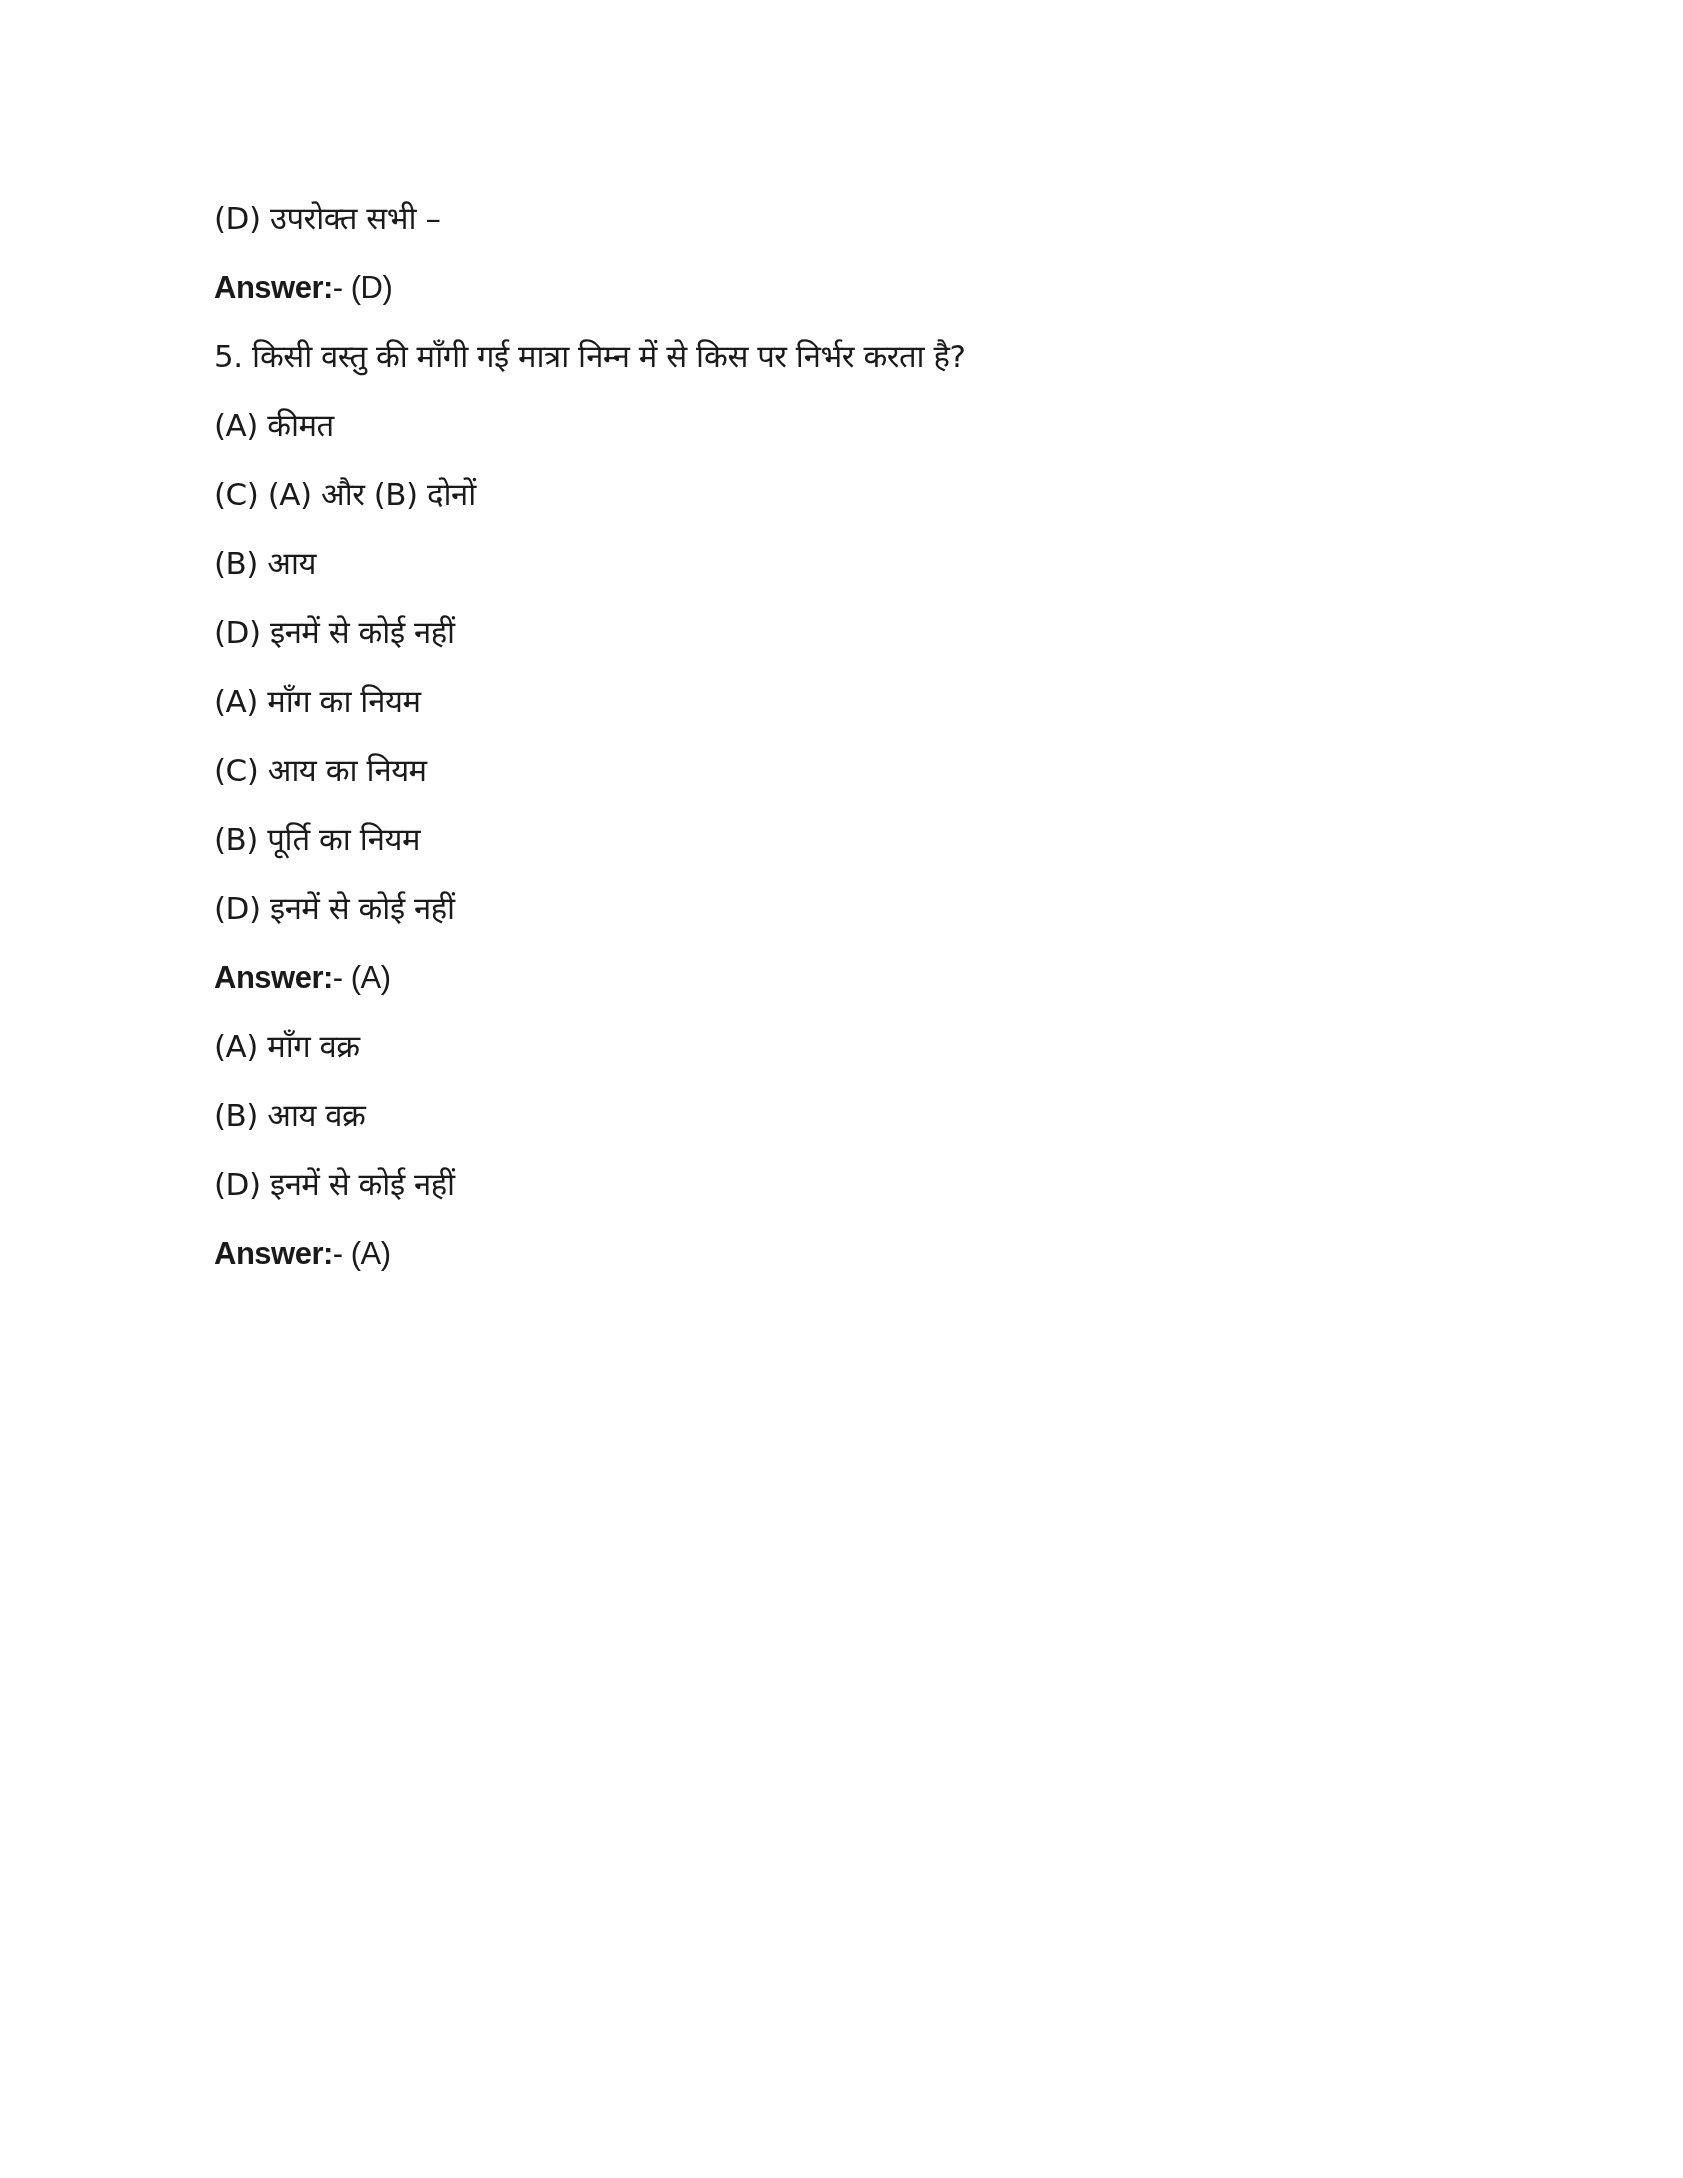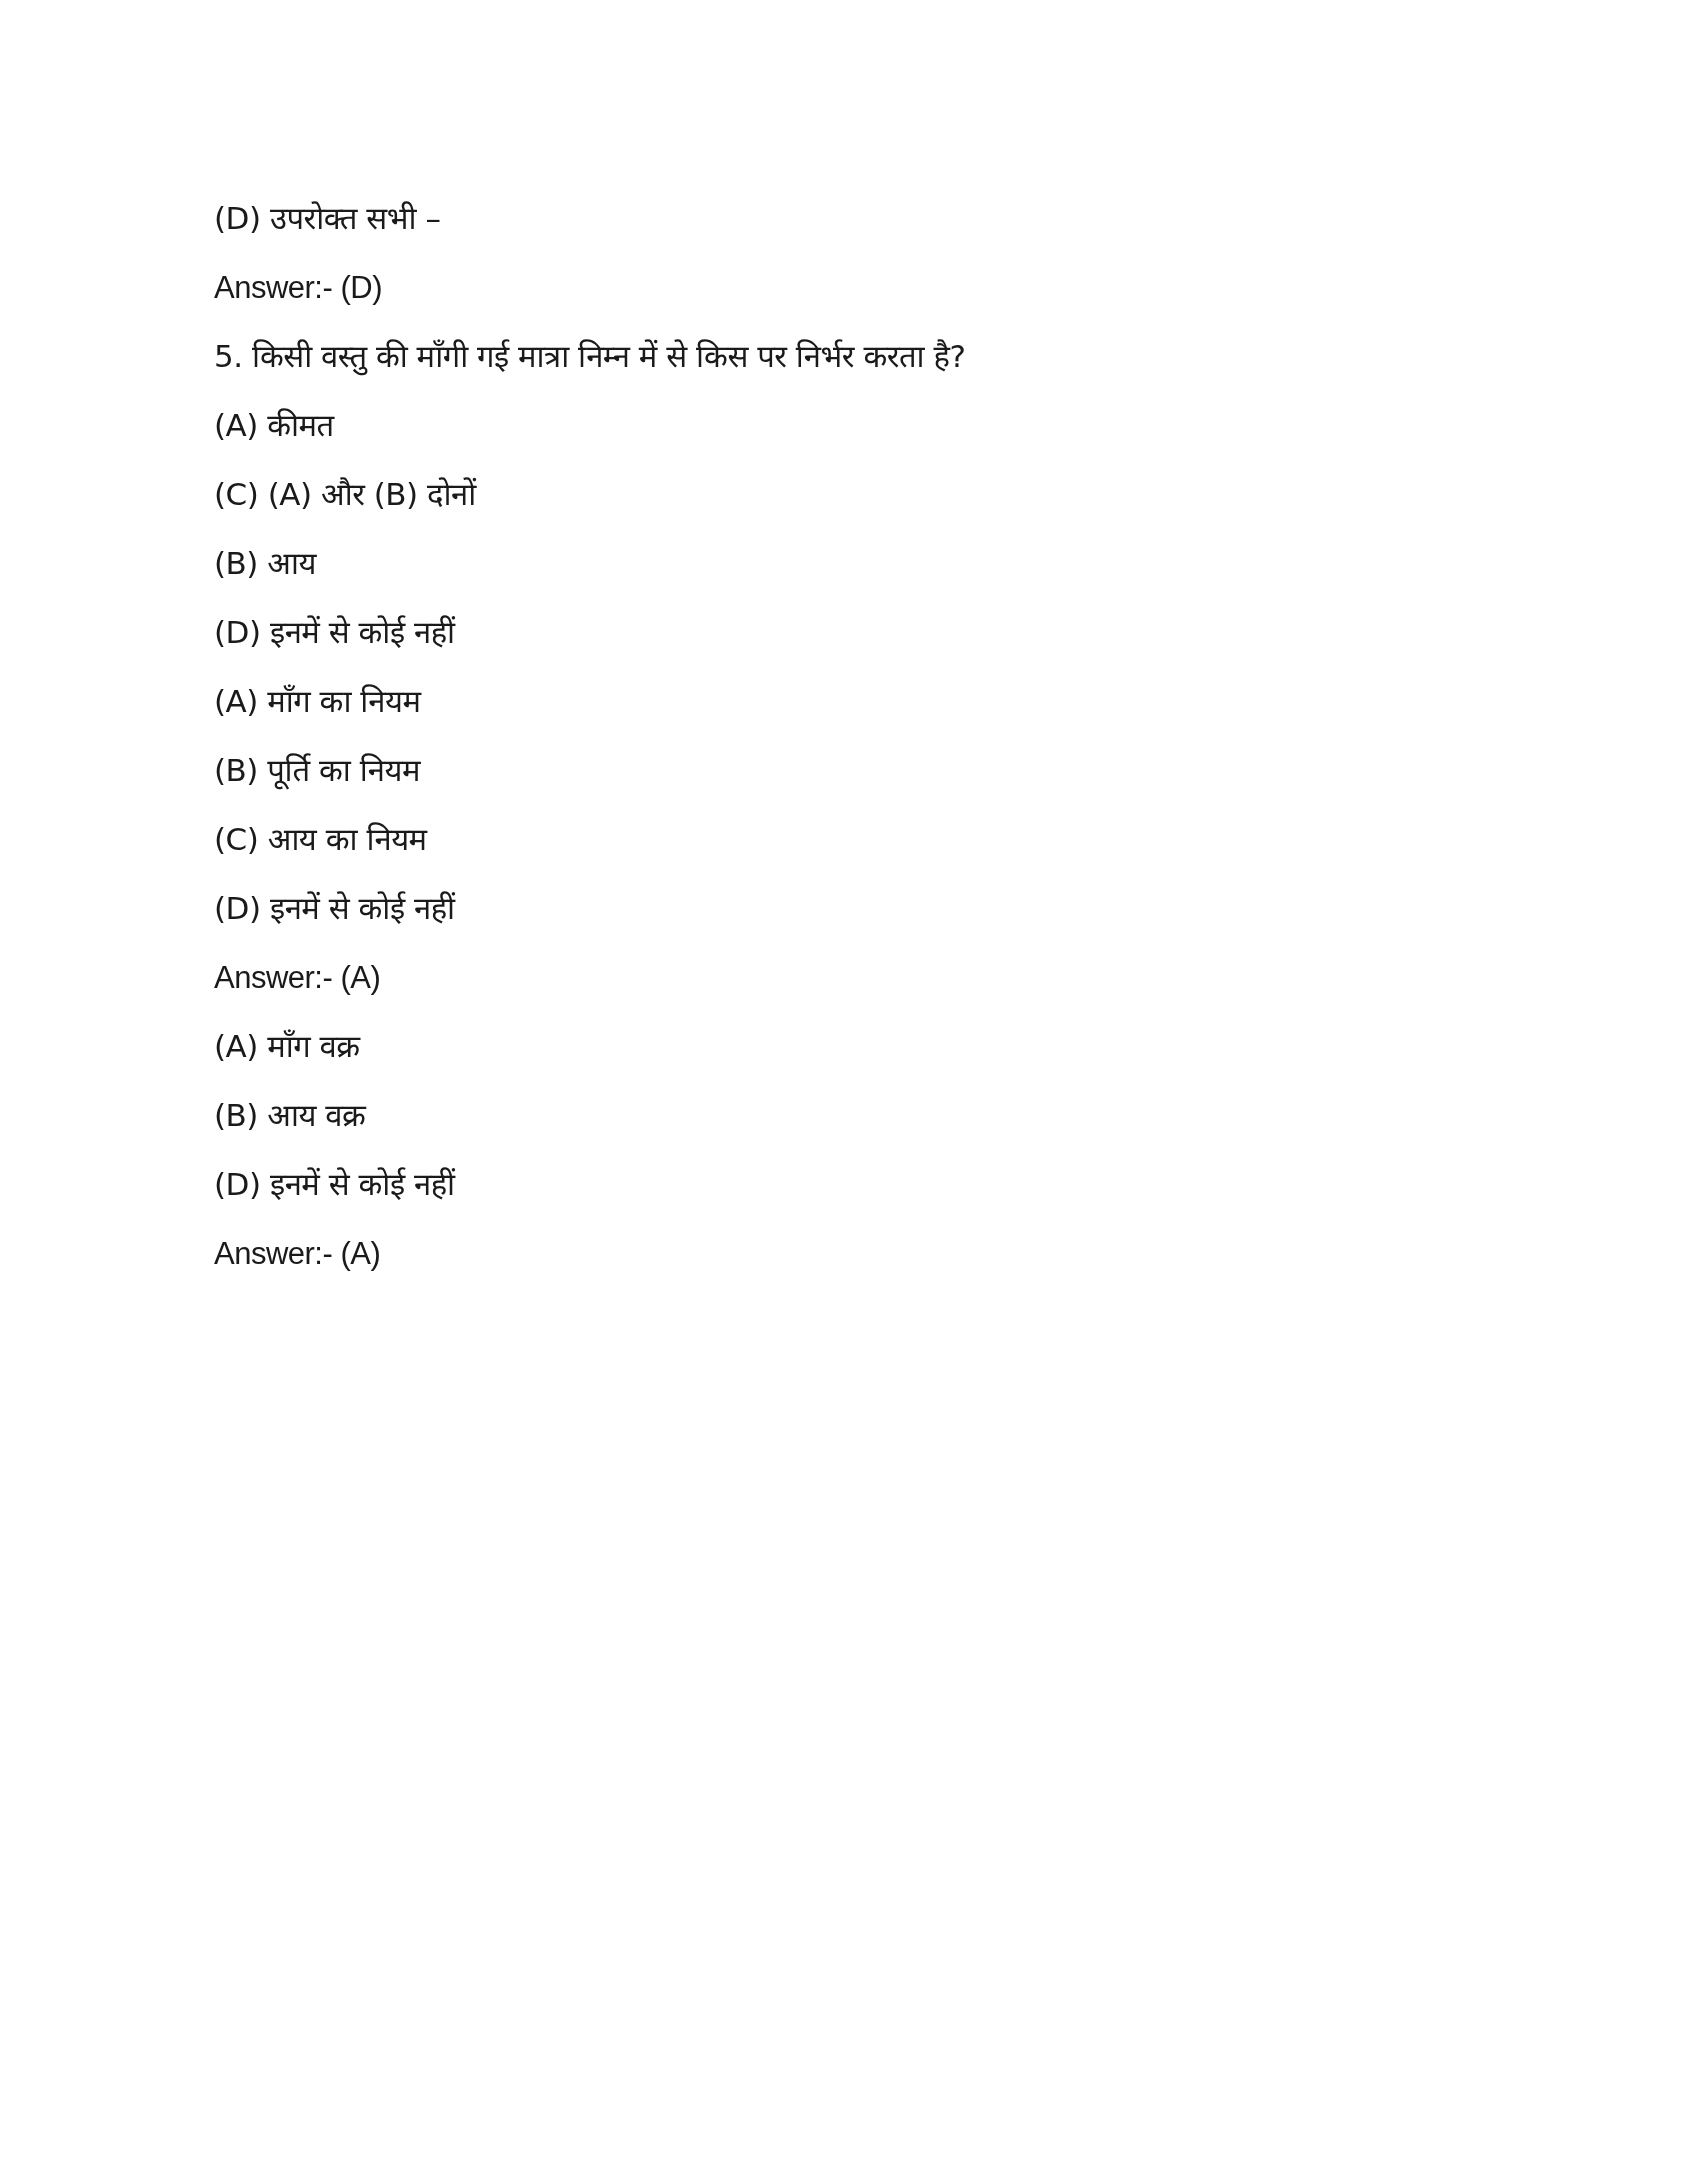--- a/index.html
+++ b/index.html
@@ -1,36 +1,36 @@
 <!DOCTYPE html>
 <html><head>
 <meta charset="utf-8">
 <style>
   html, body { margin: 0; padding: 0; background: #ffffff; }
   body { width: 1683px; height: 2178px; position: relative; overflow: hidden;
          font-family: "DejaVu Sans", "Liberation Sans", sans-serif; color: #1a1a1a; }
   .page { position: absolute; left: 214px; top: 194px; width: 1307px; }
   .line { height: 69px; line-height: 48px; font-size: 31px; white-space: nowrap; letter-spacing: -0.5px; }
-  .ans-label { font-family: "Liberation Sans", sans-serif; font-weight: normal; font-size: 31px; }
+  .ans-label { font-family: "Liberation Sans", sans-serif; font-weight: bold; font-size: 31px; }
   .ans-value { font-family: "Liberation Sans", sans-serif; font-size: 31px; }
 </style>
 </head>
 <body>
 
 <div class="page">
   <div class="line">(D) उपरोक्त सभी –</div>
   <div class="line"><span class="ans-label">Answer:</span><span class="ans-value">- (D)</span></div>
   <div class="line">5. किसी वस्तु की माँगी गई मात्रा निम्न में से किस पर निर्भर करता है?</div>
   <div class="line">(A) कीमत</div>
   <div class="line">(C) (A) और (B) दोनों</div>
   <div class="line">(B) आय</div>
   <div class="line">(D) इनमें से कोई नहीं</div>
   <div class="line">(A) माँग का नियम</div>
+  <div class="line">(C) आय का नियम</div>
   <div class="line">(B) पूर्ति का नियम</div>
-  <div class="line">(C) आय का नियम</div>
   <div class="line">(D) इनमें से कोई नहीं</div>
   <div class="line"><span class="ans-label">Answer:</span><span class="ans-value">- (A)</span></div>
   <div class="line">(A) माँग वक्र</div>
   <div class="line">(B) आय वक्र</div>
   <div class="line">(D) इनमें से कोई नहीं</div>
   <div class="line"><span class="ans-label">Answer:</span><span class="ans-value">- (A)</span></div>
 </div>
 
 
 </body></html>

